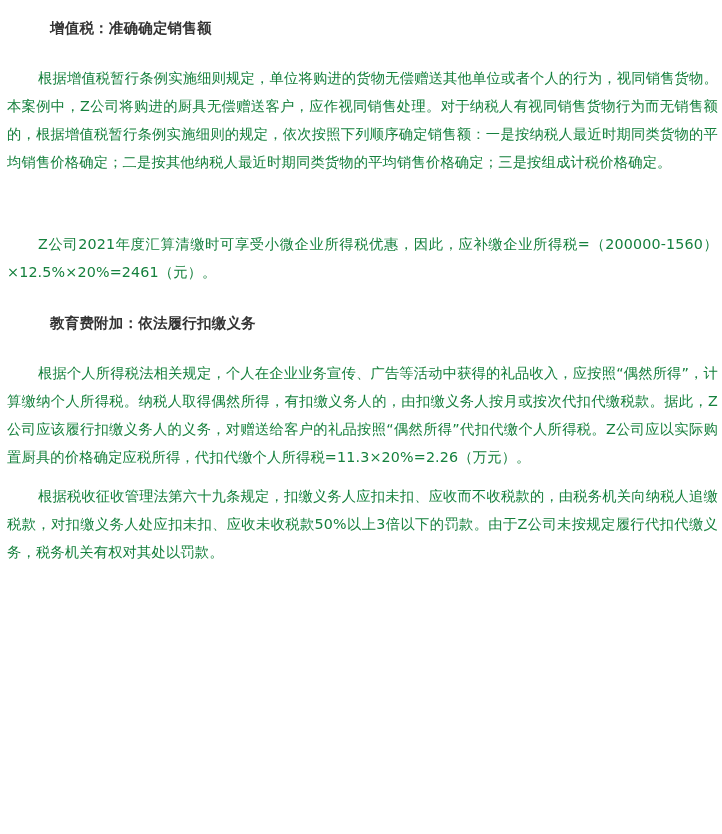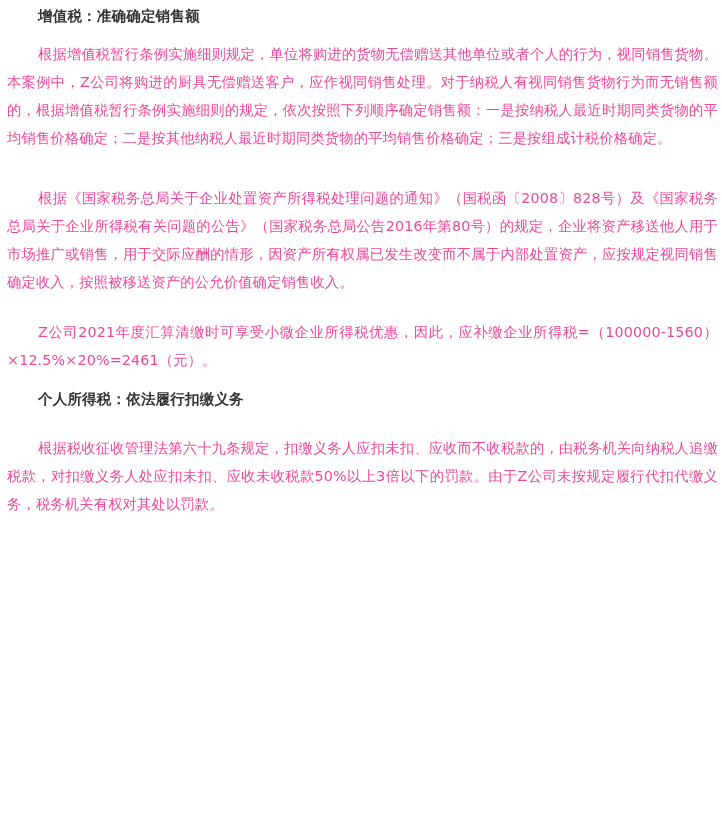--- a/index.html
+++ b/index.html
@@ -3,45 +3,45 @@
 <meta charset="utf-8">
 <style>
   html, body { margin: 0; padding: 0; background: #ffffff; }
   body {
     width: 722px; height: 834px; overflow: hidden;
     font-family: "DejaVu Sans", "Liberation Sans", sans-serif;
     color: #3c3c3c;
   }
   .article { position: relative; width: 722px; padding: 0 4px 0 7px; box-sizing: border-box; }
   .heading {
-    margin: 0; padding-left: 31px; font-weight: bold; font-size: 14.5px;
+    margin: 12px; padding-left: 31px; font-weight: bold; font-size: 14.5px;
     color: #333; line-height: 28px; letter-spacing: 0.2px;
   }
   .para {
     margin: 0; font-size: 14.3px; line-height: 28px; text-indent: 31px;
-    text-align: justify; letter-spacing: 0.15px; color: #ec4899;
+    text-align: justify; letter-spacing: 0.15px; color: #15803d;
   }
   .gap-s { height: 10px; }
   .gap-m { height: 11px; }
 </style>
 </head>
 <body>
 
 <div class="article">
   <div style="height:2px"></div>
   <h3 class="heading">增值税：准确确定销售额</h3>
   <div class="gap-s"></div>
   <p class="para">根据增值税暂行条例实施细则规定，单位将购进的货物无偿赠送其他单位或者个人的行为，视同销售货物。本案例中，Z公司将购进的厨具无偿赠送客户，应作视同销售处理。对于纳税人有视同销售货物行为而无销售额的，根据增值税暂行条例实施细则的规定，依次按照下列顺序确定销售额：一是按纳税人最近时期同类货物的平均销售价格确定；二是按其他纳税人最近时期同类货物的平均销售价格确定；三是按组成计税价格确定。</p>
   <div class="gap-m"></div>
   <div class="gap-m"></div>
 
   <div class="gap-s"></div>
-  <p class="para">根据《国家税务总局关于企业处置资产所得税处理问题的通知》（国税函〔2008〕828号）及《国家税务总局关于企业所得税有关问题的公告》（国家税务总局公告2016年第80号）的规定，企业将资产移送他人用于市场推广或销售，用于交际应酬的情形，因资产所有权属已发生改变而不属于内部处置资产，应按规定视同销售确定收入，按照被移送资产的公允价值确定销售收入。</p>
   <div class="gap-m"></div>
   <div class="gap-m"></div>
-  <p class="para">Z公司2021年度汇算清缴时可享受小微企业所得税优惠，因此，应补缴企业所得税=（100000-1560）×12.5%×20%=2461（元）。</p>
+  <p class="para">Z公司2021年度汇算清缴时可享受小微企业所得税优惠，因此，应补缴企业所得税=（200000-1560）×12.5%×20%=2461（元）。</p>
   <div class="gap-m"></div>
 
-  <h3 class="heading">个人所得税：依法履行扣缴义务</h3>
+  <h3 class="heading">教育费附加：依法履行扣缴义务</h3>
   <div class="gap-s"></div>
+  <p class="para">根据个人所得税法相关规定，个人在企业业务宣传、广告等活动中获得的礼品收入，应按照“偶然所得”，计算缴纳个人所得税。纳税人取得偶然所得，有扣缴义务人的，由扣缴义务人按月或按次代扣代缴税款。据此，Z公司应该履行扣缴义务人的义务，对赠送给客户的礼品按照“偶然所得”代扣代缴个人所得税。Z公司应以实际购置厨具的价格确定应税所得，代扣代缴个人所得税=11.3×20%=2.26（万元）。</p>
   <div class="gap-m"></div>
   <p class="para">根据税收征收管理法第六十九条规定，扣缴义务人应扣未扣、应收而不收税款的，由税务机关向纳税人追缴税款，对扣缴义务人处应扣未扣、应收未收税款50%以上3倍以下的罚款。由于Z公司未按规定履行代扣代缴义务，税务机关有权对其处以罚款。</p>
 </div>
 
 </body></html>

